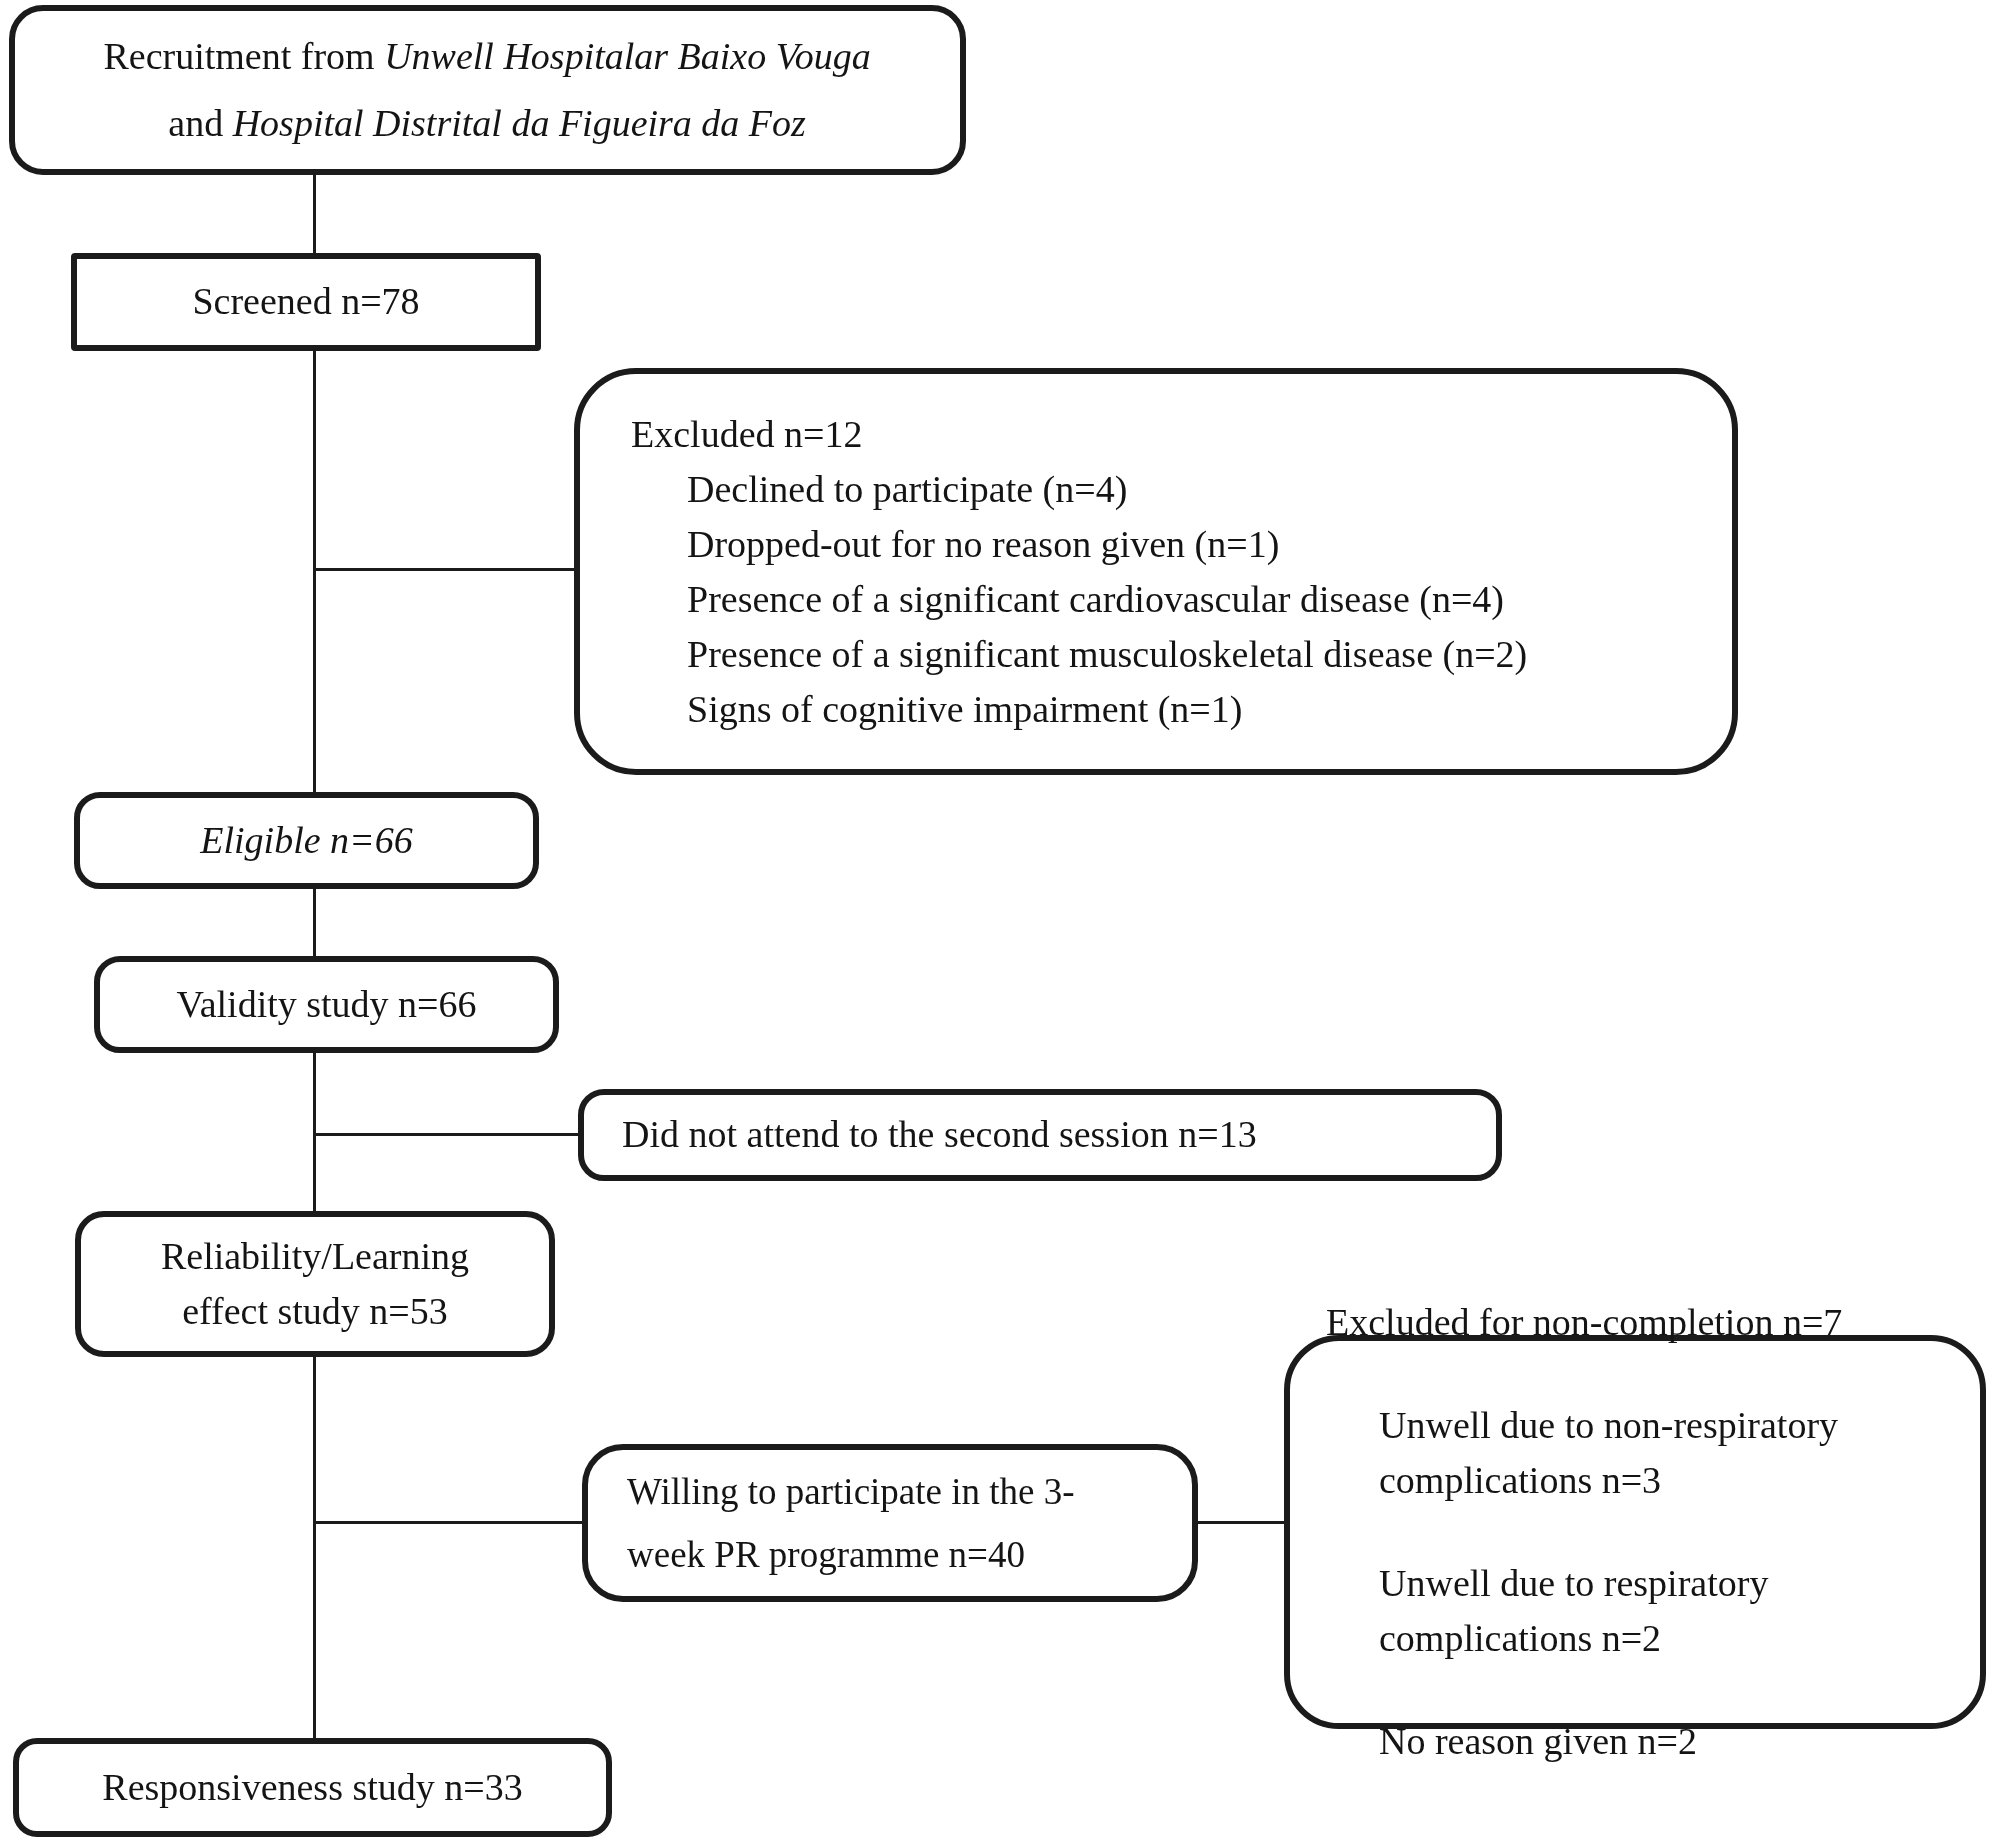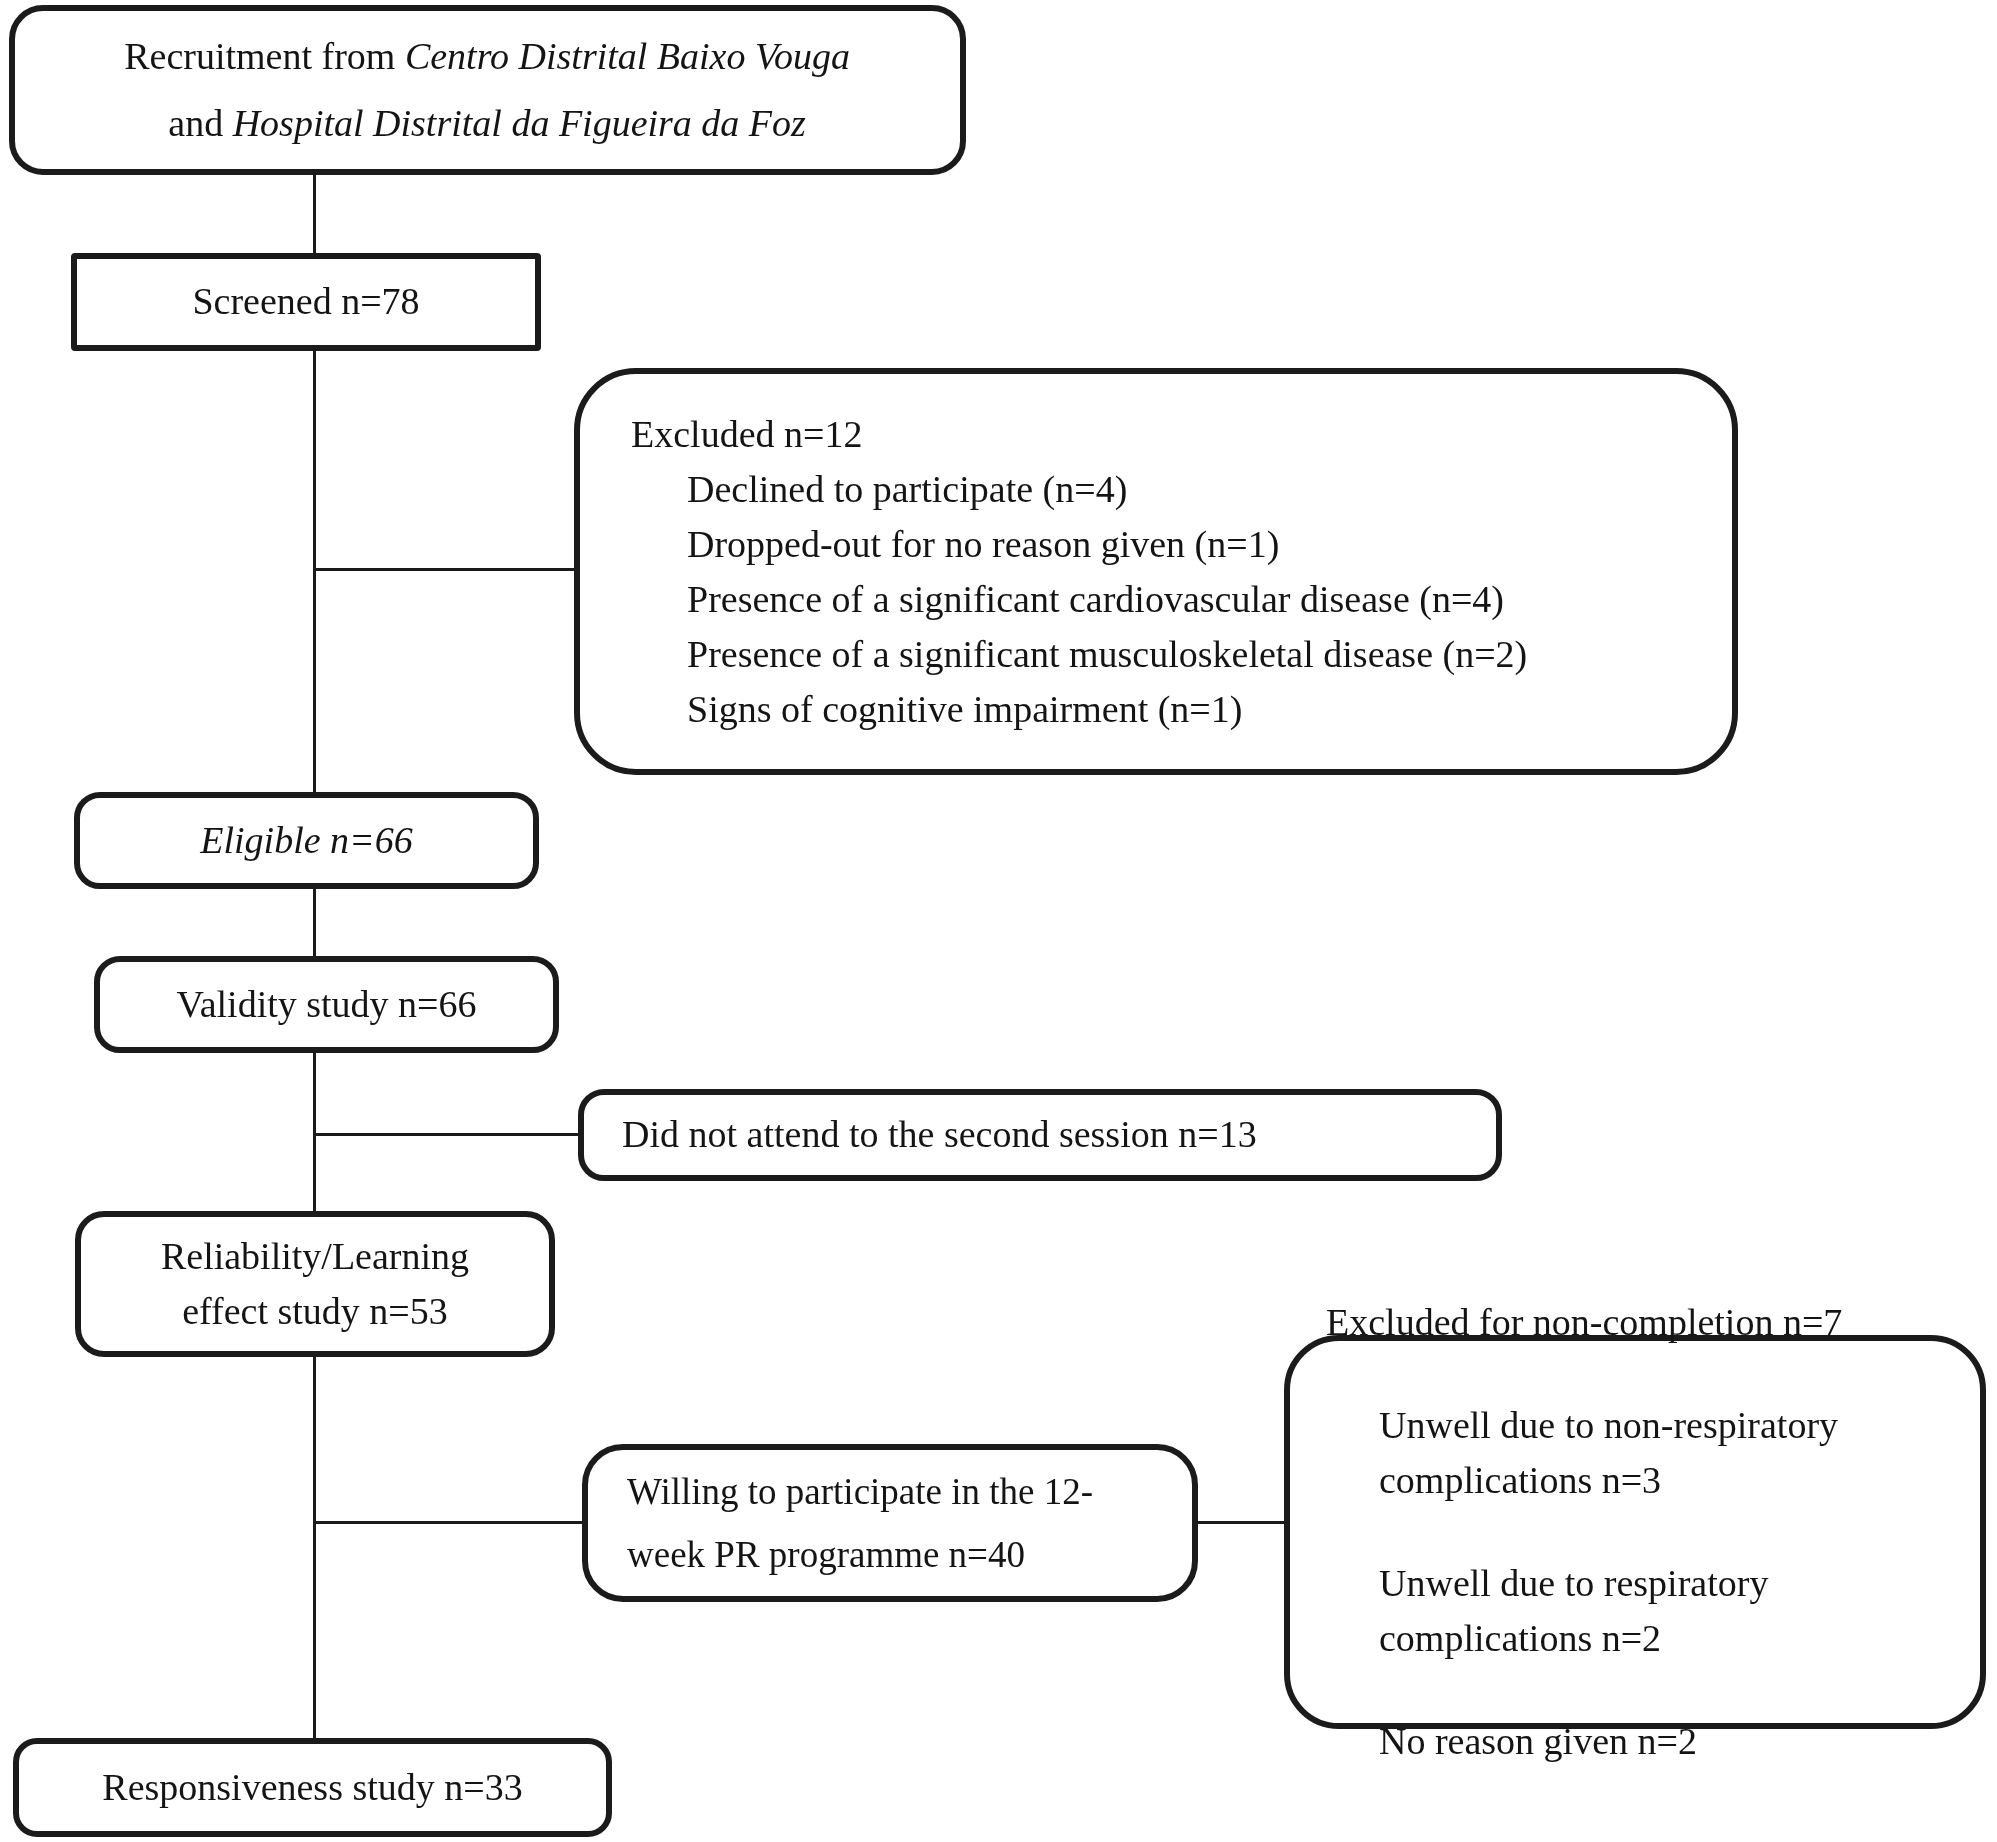--- a/index.html
+++ b/index.html
@@ -85,21 +85,21 @@
   <div class="line" id="h-to-excluded1"></div>
   <div class="line" id="v-eligible-validity"></div>
   <div class="line" id="v-validity-reliab"></div>
   <div class="line" id="h-to-didnotattend"></div>
   <div class="line" id="v-reliab-responsive"></div>
   <div class="line" id="h-to-willing"></div>
   <div class="line" id="h-willing-excluded2"></div>
 
   <div class="box center-text" id="box-recruitment">
     <div>
-      <span class="nowrap"><span>Recruitment from </span><i>Centro Distrital Baixo Vouga</i></span><br>
+      <span class="nowrap"><span>Recruitment from </span><i>Unwell Hospitalar Baixo Vouga</i></span><br>
       <span class="nowrap"><span>and </span><i>Hospital Distrital da Figueira da Foz</i></span>
     </div>
   </div>
 
   <div class="box center-text" id="box-screened">
     <span class="nowrap">Screened n=78</span>
   </div>
 
   <div class="box left-text" id="box-excluded1">
     <span class="nowrap">Excluded n=12</span>
@@ -123,21 +123,21 @@
   </div>
 
   <div class="box center-text" id="box-reliability">
     <div>
       <span class="nowrap">Reliability/Learning</span><br>
       <span class="nowrap">effect study n=53</span>
     </div>
   </div>
 
   <div class="box left-text" id="box-willing">
-    <span class="nowrap">Willing to participate in the 12-</span>
+    <span class="nowrap">Willing to participate in the 3-</span>
     <span class="nowrap">week PR programme n=40</span>
   </div>
 
   <div class="box left-text" id="box-excluded2">
     <span class="nowrap">Excluded for non-completion n=7</span>
     <span class="indent">Unwell due to non-respiratory complications n=3</span>
     <span class="indent">Unwell due to respiratory complications n=2</span>
     <span class="indent">No reason given n=2</span>
   </div>
 

